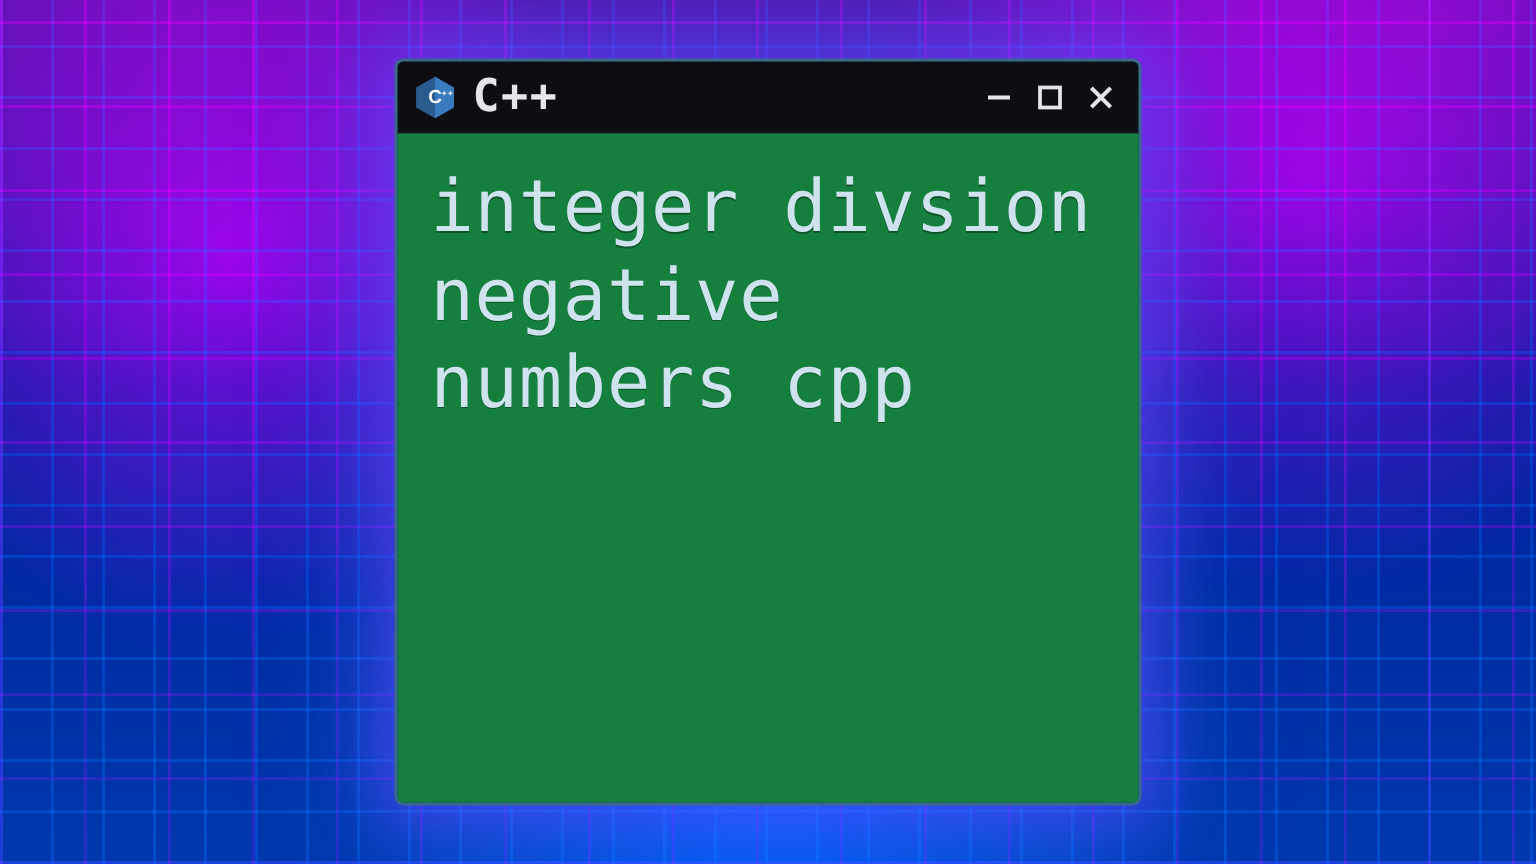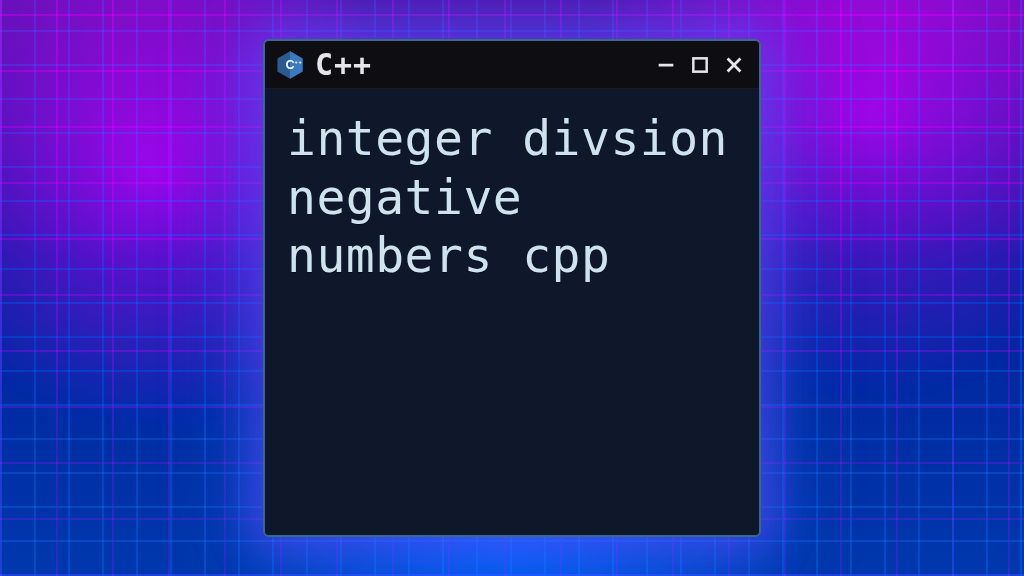--- a/index.html
+++ b/index.html
@@ -78,21 +78,21 @@
       height: 26px;
       display: flex;
       align-items: center;
       justify-content: center;
       color: #e6e6ea;
     }
     .ctrl svg { stroke: currentColor; stroke-width: 3; fill: none; }
     .body {
       flex: 1;
       padding: 20px 18px 18px 22px;
-      background: #0f172a;
+      background: #15803d;
     }
     .code {
       font-family: "Consolas", "Menlo", "DejaVu Sans Mono", monospace;
       font-size: 48px;
       line-height: 1.22;
       color: #cfe3ef;
       font-weight: 400;
       text-shadow: 0 1px 0 rgba(0,0,0,0.35);
       white-space: pre-wrap;
       word-break: break-word;

